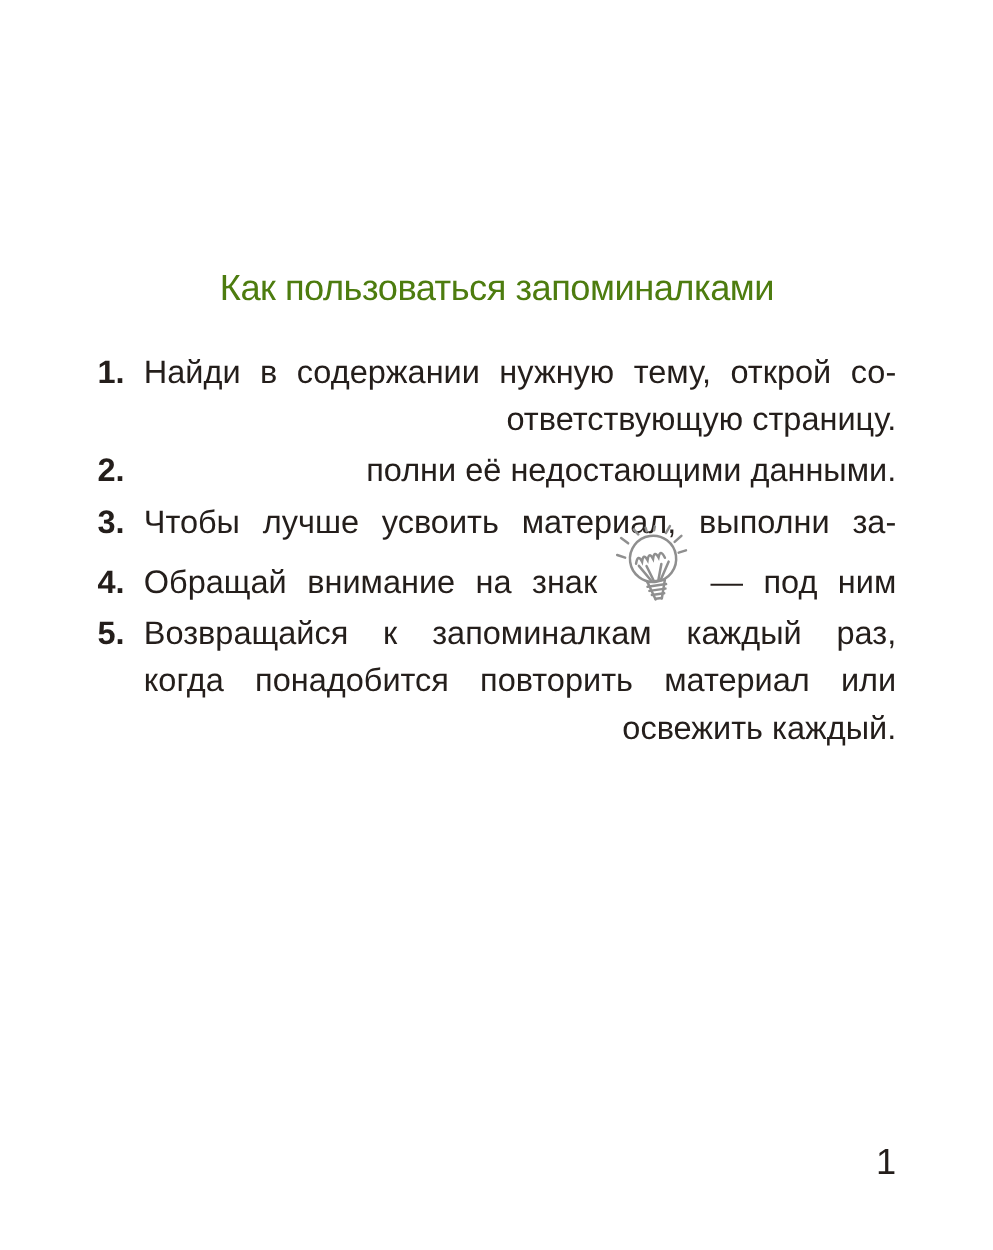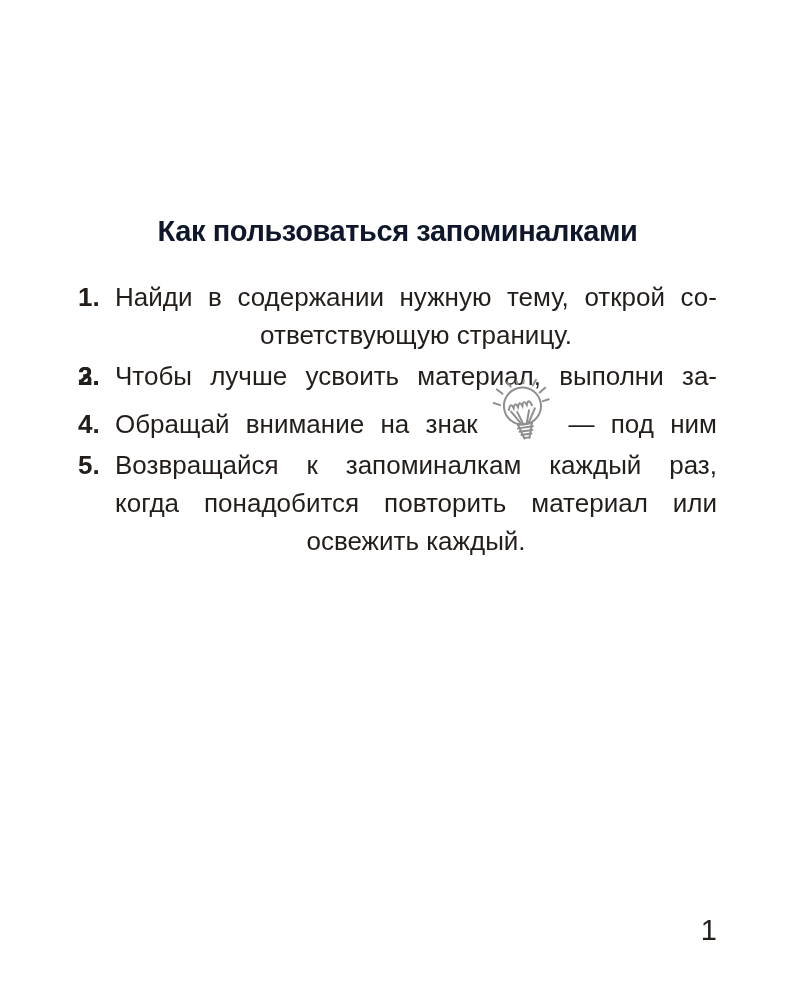--- a/index.html
+++ b/index.html
@@ -15,45 +15,45 @@
   .content {
     position: absolute;
     left: 78px;
     top: 213px;
     width: 639px;
   }
   .title {
     margin: 0 0 29px 0;
     font-size: 29px;
     line-height: 36px;
-    font-weight: bold;
+    font-weight: normal;
     letter-spacing: -0.4px;
     text-align: center;
-    color: #0f172a;
+    color: #4d7c0f;
   }
   .items {
     list-style: none;
     margin: 0;
     padding: 0;
   }
   .item {
     position: relative;
     padding-left: 37px;
     margin: 0 0 3px 0;
     font-size: 26px;
     line-height: 38px;
   }
   .item .num {
     position: absolute;
     left: 0;
     top: 0;
     font-weight: bold;
   }
   .item-4 { margin-top: 10px; }
-  .line { text-align: center; }
+  .line { text-align: right; }
   .line.j {
     text-align: justify;
     text-align-last: justify;
   }
   .bulb-wrap {
     display: inline-block;
     position: relative;
     width: 58px;
     height: 26px;
     vertical-align: baseline;
@@ -82,20 +82,21 @@
   <ol class="items">
 
     <li class="item">
       <span class="num">1.</span>
       <div class="line j">Найди в содержании нужную тему, открой со-</div>
       <div class="line">ответствующую страницу.</div>
     </li>
 
     <li class="item">
       <span class="num">2.</span>
+      <div class="line">полни её недостающими данными.</div>
     </li>
 
     <li class="item">
       <span class="num">3.</span>
       <div class="line j">Чтобы лучше усвоить материал, выполни за-</div>
     </li>
 
     <li class="item item-4">
       <span class="num">4.</span>
       <div class="line j">

